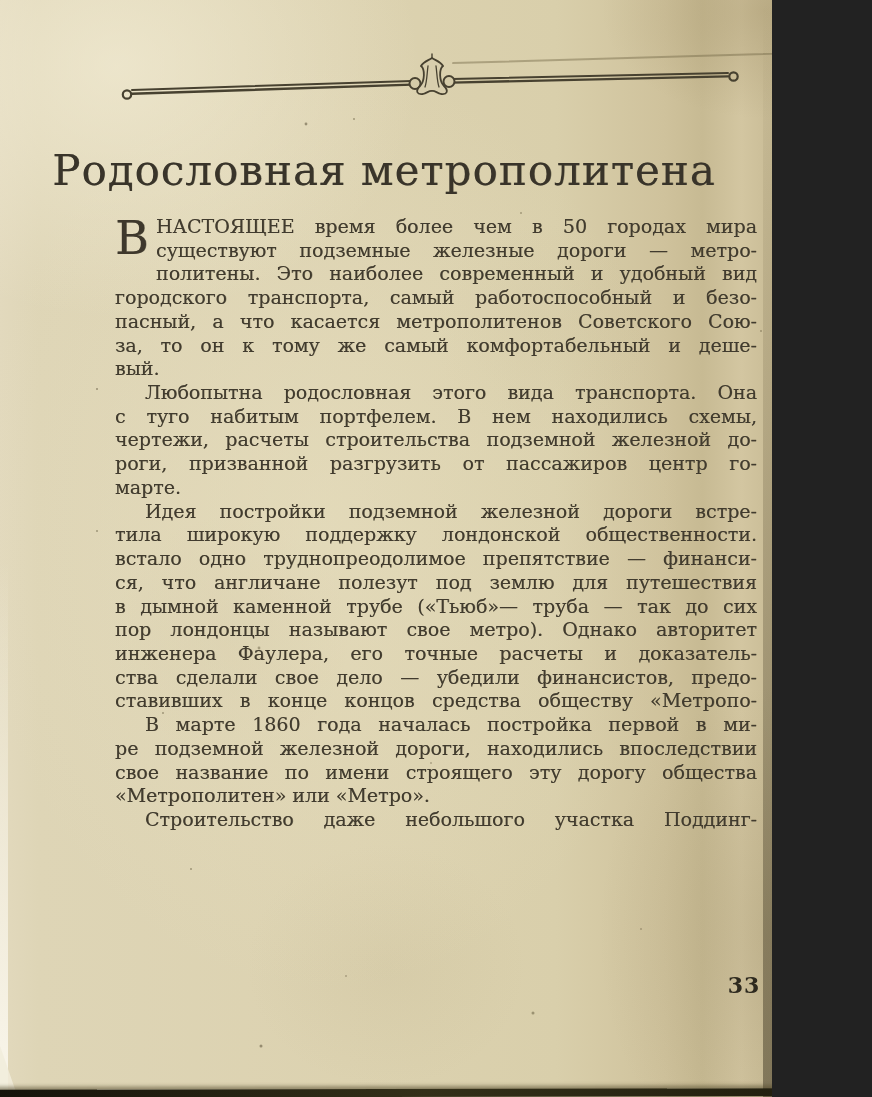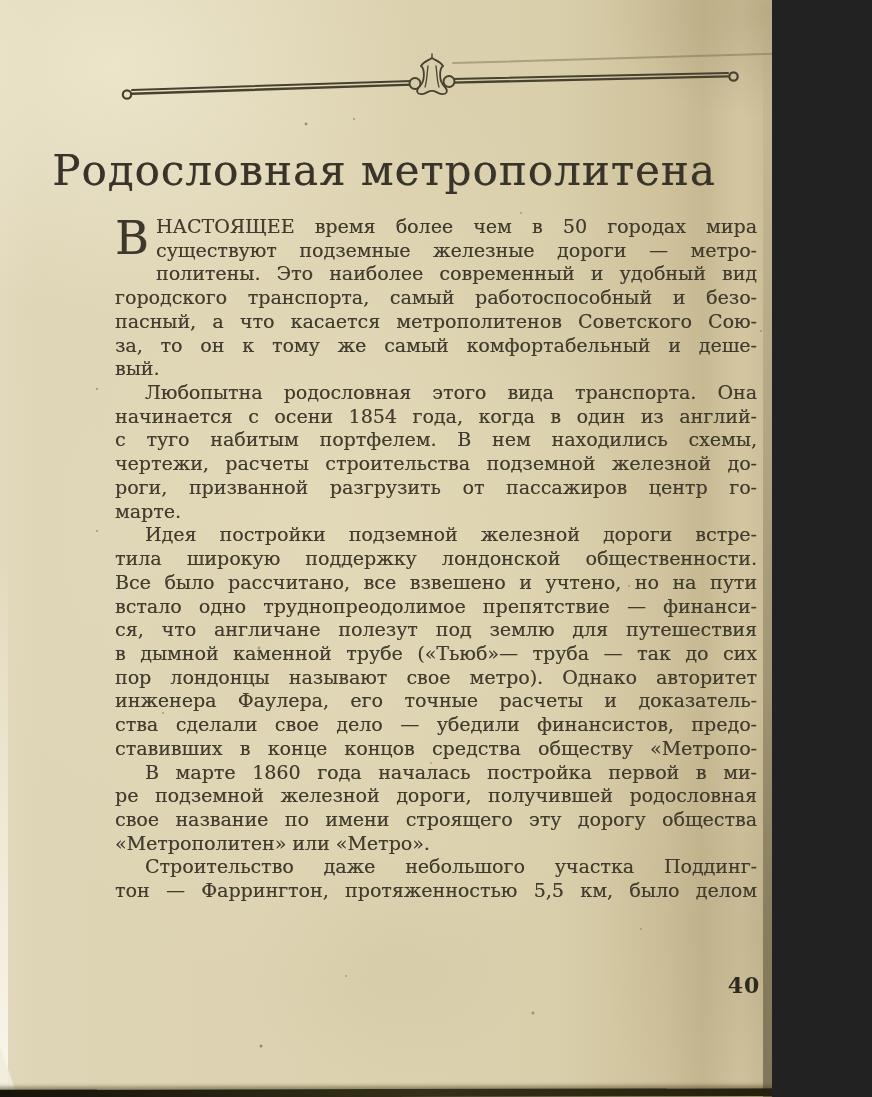--- a/index.html
+++ b/index.html
@@ -106,50 +106,47 @@
         <div class="line">НАСТОЯЩЕЕ время более чем в 50 городах мира</div>
         <div class="line">существуют подземные железные дороги — метро-</div>
         <div class="line">политены. Это наиболее современный и удобный вид</div>
         <div class="line">городского транспорта, самый работоспособный и безо-</div>
         <div class="line">пасный, а что касается метрополитенов Советского Сою-</div>
         <div class="line">за, то он к тому же самый комфортабельный и деше-</div>
         <div class="line no-just">вый.</div>
       </div>
       <div class="paragraph">
         <div class="line indent">Любопытна родословная этого вида транспорта. Она</div>
-        <div class="line">начинается с осени 1854 года, когда в один из англий-</div>
         <div class="line">с туго набитым портфелем. В нем находились схемы,</div>
         <div class="line">чертежи, расчеты строительства подземной железной до-</div>
         <div class="line">роги, призванной разгрузить от пассажиров центр го-</div>
         <div class="line no-just">марте.</div>
       </div>
       <div class="paragraph">
         <div class="line indent">Идея постройки подземной железной дороги встре-</div>
         <div class="line">тила широкую поддержку лондонской общественности.</div>
-        <div class="line">Все было рассчитано, все взвешено и учтено, но на пути</div>
         <div class="line">встало одно труднопреодолимое препятствие — финанси-</div>
         <div class="line">ся, что англичане полезут под землю для путешествия</div>
         <div class="line">в дымной каменной трубе («Тьюб»— труба — так до сих</div>
         <div class="line">пор лондонцы называют свое метро). Однако авторитет</div>
         <div class="line">инженера Фаулера, его точные расчеты и доказатель-</div>
         <div class="line">ства сделали свое дело — убедили финансистов, предо-</div>
         <div class="line">ставивших в конце концов средства обществу «Метропо-</div>
       </div>
       <div class="paragraph">
         <div class="line indent">В марте 1860 года началась постройка первой в ми-</div>
-        <div class="line">ре подземной железной дороги, получившей родословная</div>
+        <div class="line">ре подземной железной дороги, находились впоследствии</div>
         <div class="line">свое название по имени строящего эту дорогу общества</div>
         <div class="line no-just">«Метрополитен» или «Метро».</div>
       </div>
       <div class="paragraph">
         <div class="line indent">Строительство даже небольшого участка Поддинг-</div>
-        <div class="line">тон — Фаррингтон, протяженностью 5,5 км, было делом</div>
       </div>
     </div>
 
-  <div class="page-number">40</div>
+  <div class="page-number">33</div>
 
   <div class="right-edge"></div>
   <div class="left-edge"></div>
   <div class="corner-cut"></div>
   <div class="bottom-strip"></div>
   <div class="specks"></div>
 </div>
 
 </body></html>

